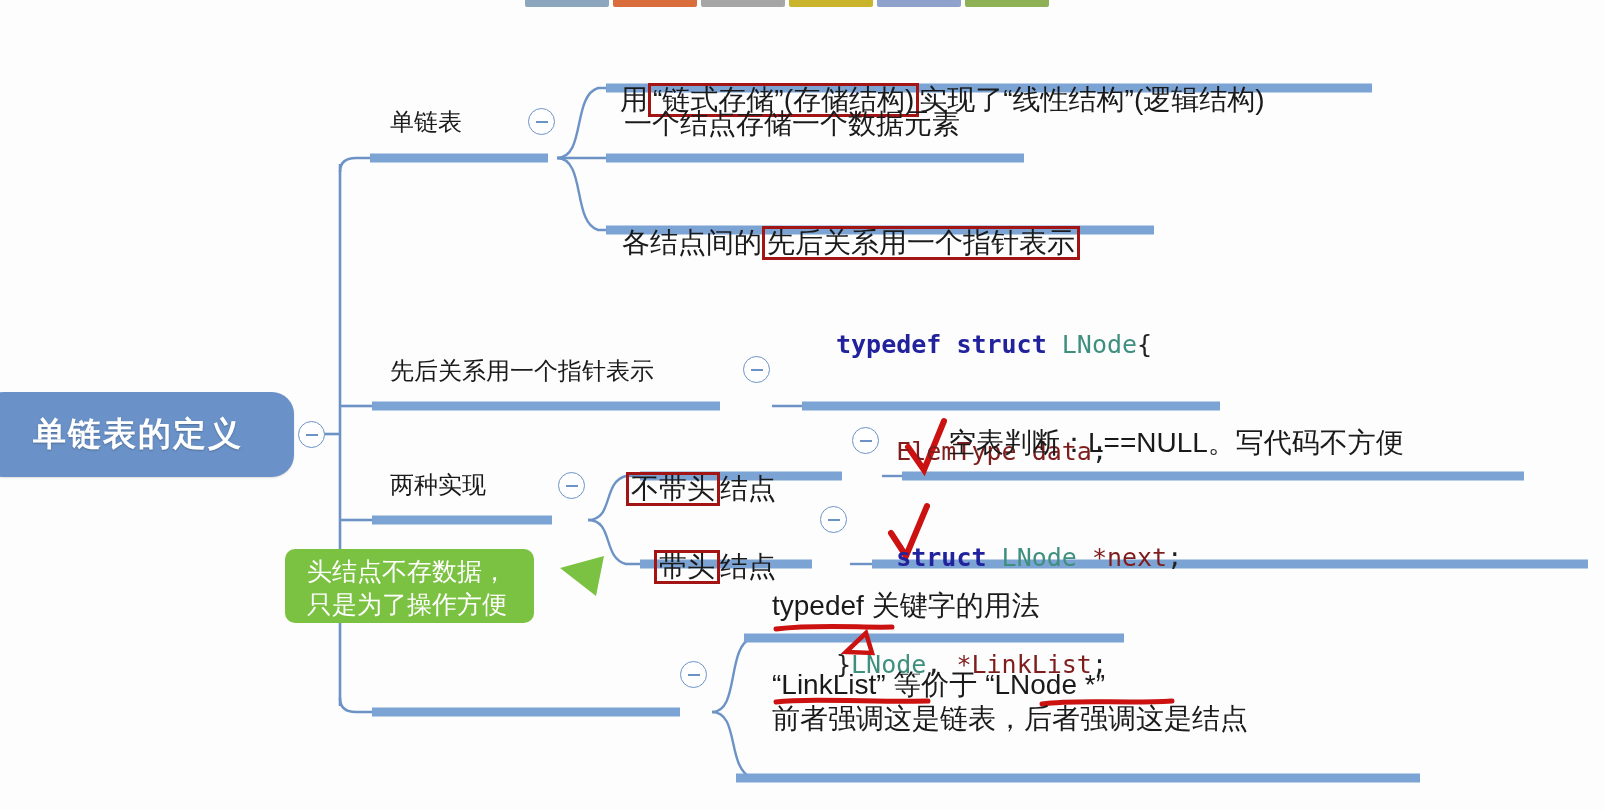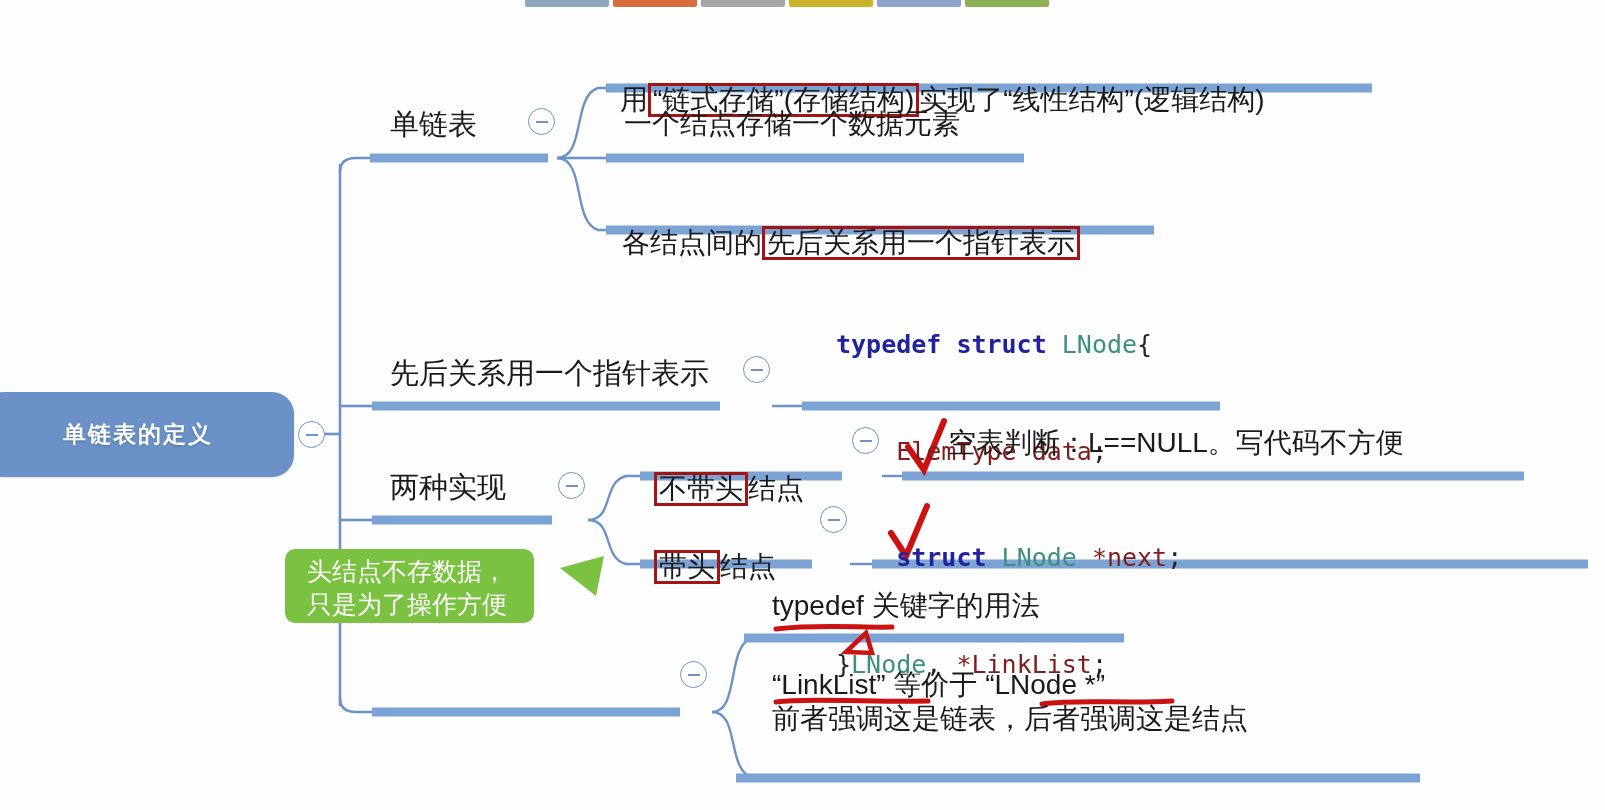--- a/index.html
+++ b/index.html
@@ -15,36 +15,36 @@
   .swatch{position:absolute;top:0;height:7px;border-radius:0 0 2px 2px;}
 
   
   #root-node{
     position:absolute;left:-18px;top:392px;width:312px;height:85px;
     background:#6a92c8;border-radius:22px;
     display:flex;align-items:center;justify-content:center;
     box-shadow:0 1px 2px rgba(0,0,0,.12);
   }
   #root-node .root-label{
-    color:#ffffff;font-size:23px;font-weight:bold;letter-spacing:2px;
+    color:#ffffff;font-size:33px;font-weight:bold;letter-spacing:2px;
     text-shadow:0 1px 2px rgba(0,0,0,.25);
   }
 
   
   .toggle{
     position:absolute;width:27px;height:27px;border-radius:50%;
     border:1.6px solid #6d93c6;background:#ffffff;
     display:flex;align-items:center;justify-content:center;
     box-sizing:border-box;
   }
   .toggle i{display:block;width:12px;height:2px;background:#6d93c6;}
 
   
   .node-label{position:absolute;white-space:nowrap;color:#1a1a1a;line-height:1.15;}
-  .lvl1{font-size:29px;}
+  .lvl1{font-size:24px;}
   .lvl2{font-size:28px;}
   .leaf{font-size:28px;}
 
   
   .redbox{
     border:3px solid #a31515;padding:0 2px;display:inline-block;
     line-height:1.0;box-sizing:border-box;margin-top:45px;
   }
 
   
@@ -199,21 +199,21 @@
     <div><span class="pl">    </span><span class="id">ElemType data</span><span class="pl">;</span></div>
     <div><span class="pl">    </span><span class="kw">struct </span><span class="tp">LNode </span><span class="id">*next</span><span class="pl">;</span></div>
     <div><span class="pl">}</span><span class="tp">LNode</span><span class="pl">, </span><span class="id">*LinkList</span><span class="pl">;</span></div>
   </div>
 
   <div class="node-label lvl1" style="left:390px;top:471px;">两种实现</div>
   <div class="toggle" style="left:558px;top:472px;">
     <i></i>
   </div>
 
-  <div class="node-label lvl2" style="left:654px;top:427px;">
+  <div class="node-label lvl2" style="left:626px;top:427px;">
     <span class="redbox">不带头</span><span>结点</span>
   </div>
   <div class="toggle" style="left:852px;top:427px;">
     <i></i>
   </div>
   <div class="node-label leaf" style="left:948px;top:427px;">空表判断：L==NULL。写代码不方便</div>
 
   <div class="node-label lvl2" style="left:654px;top:505px;">
     <span class="redbox">带头</span><span>结点</span>
   </div>

